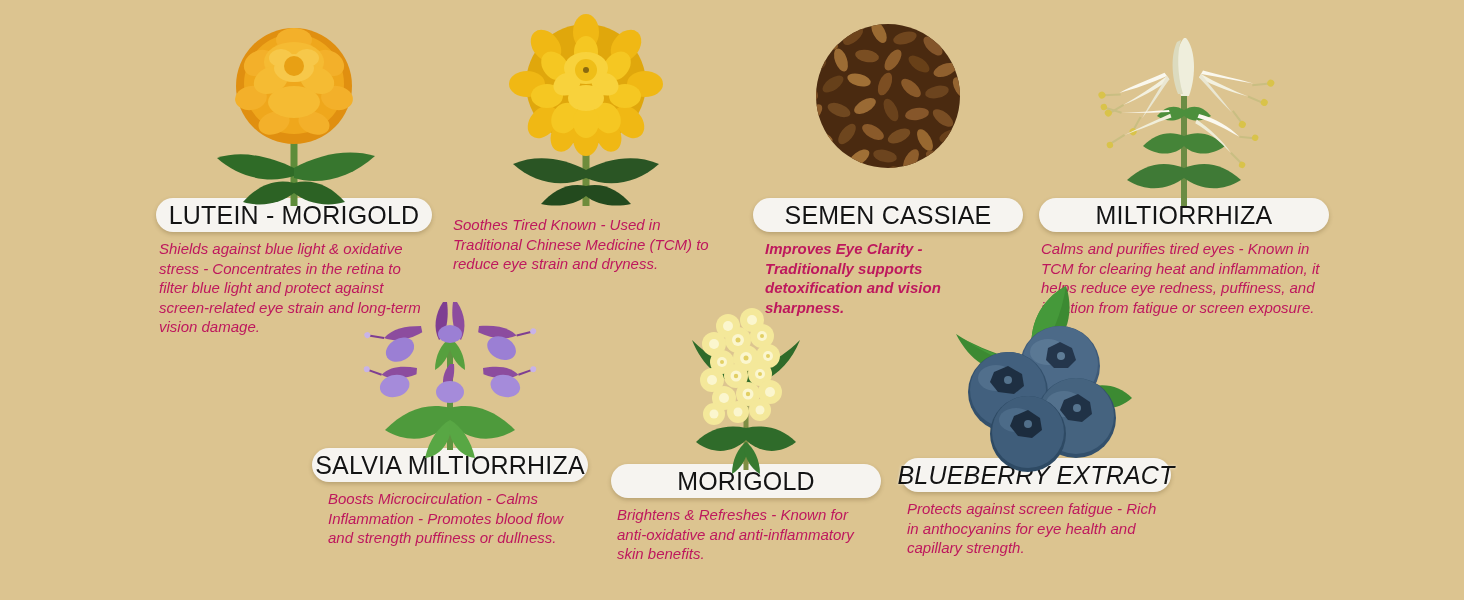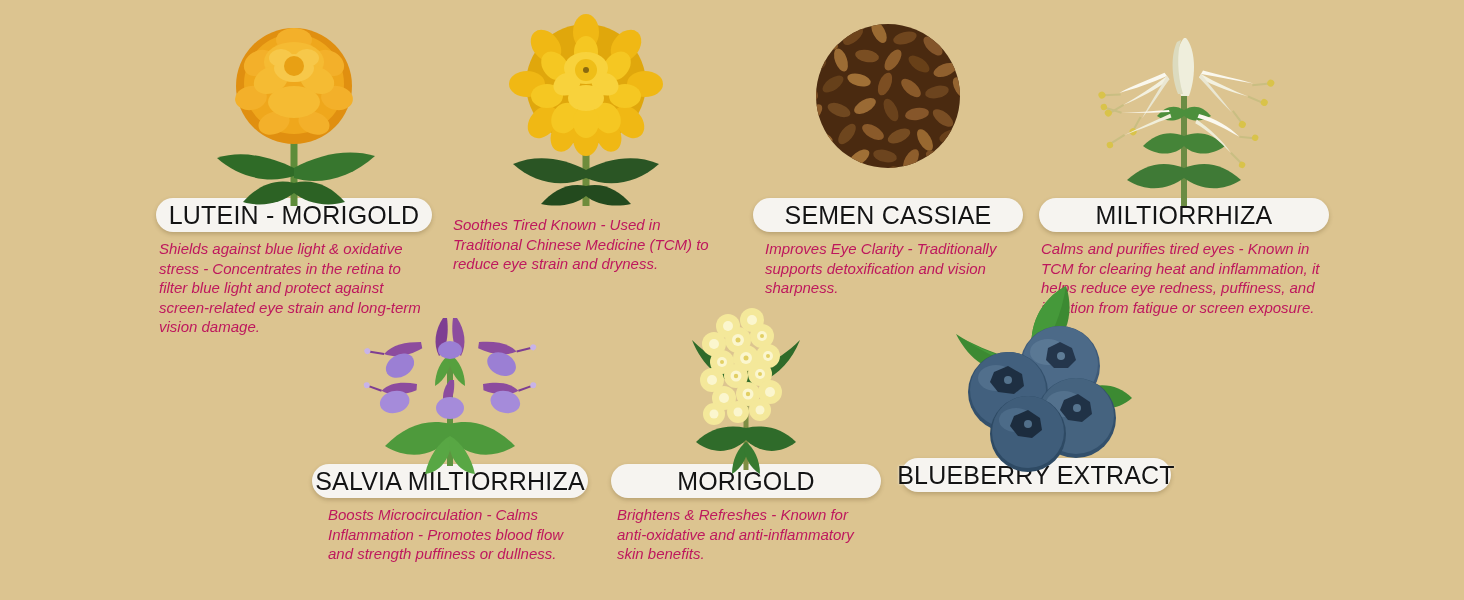--- a/index.html
+++ b/index.html
@@ -182,21 +182,21 @@
             <ellipse cx="78" cy="160" rx="12" ry="6" fill="#8A5A2A" transform="rotate(-20 78 160)"></ellipse>
             <ellipse cx="106" cy="158" rx="12" ry="6" fill="#70481F" transform="rotate(48 106 158)"></ellipse>
             <ellipse cx="52" cy="162" rx="12" ry="6" fill="#946430" transform="rotate(14 52 162)"></ellipse>
           </g>
         </g>
       </svg>
     </div>
     <div class="pill" style="width:270px; height:34px; margin-top:-10px;">
       <span class="pill-label">SEMEN CASSIAE</span>
     </div>
-    <div class="desc" style="width:246px;">Improves Eye Clarity - Traditionally supports detoxification and vision sharpness.</div>
+    <div class="desc" style="width:246px;font-weight:bold;">Improves Eye Clarity - Traditionally supports detoxification and vision sharpness.</div>
   </div>
 
   <div class="card" style="left:1038px; top:18px; width:292px;">
     <div class="art" style="height:190px;">
       <svg width="190" height="190" viewBox="0 0 190 190">
         <path d="M95 60 L95 188" stroke="#6B8C44" stroke-width="6" fill="none"></path>
         <path d="M95 150 C74 142 56 146 38 162 C60 176 82 170 95 160 Z" fill="#3F7A36"></path>
         <path d="M95 150 C116 142 134 146 152 162 C130 176 108 170 95 160 Z" fill="#3F7A36"></path>
         <path d="M95 118 C80 112 66 116 54 128 C70 140 88 136 95 128 Z" fill="#458438"></path>
         <path d="M95 118 C110 112 124 116 136 128 C120 140 102 136 95 128 Z" fill="#458438"></path>
@@ -242,21 +242,21 @@
           <circle cx="169" cy="127" r="3.2" fill="#D9C34A"></circle>
         </g>
       </svg>
     </div>
     <div class="pill" style="width:290px; height:34px; margin-top:-10px;">
       <span class="pill-label">MILTIORRHIZA</span>
     </div>
     <div class="desc" style="width:286px;">Calms and purifies tired eyes - Known in TCM for clearing heat and inflammation, it helps reduce eye redness, puffiness, and irritation from fatigue or screen exposure.</div>
   </div>
 
-  <div class="card" style="left:312px; top:296px; width:276px;">
+  <div class="card" style="left:312px; top:280px; width:276px;">
     <div class="art" style="height:176px;">
       <svg width="190" height="180" viewBox="0 0 190 180">
         <path d="M95 60 L95 170" stroke="#5E9440" stroke-width="6" fill="none"></path>
         <path d="M95 128 C72 122 50 130 30 150 C56 166 82 158 95 142 Z" fill="#4E9A3C"></path>
         <path d="M95 128 C118 122 140 130 160 150 C134 166 108 158 95 142 Z" fill="#4E9A3C"></path>
         <path d="M95 140 C84 146 74 160 70 178 C86 176 94 162 96 150 Z" fill="#58A744"></path>
         <path d="M95 140 C106 146 116 160 120 178 C104 176 96 162 94 150 Z" fill="#58A744"></path>
         <path d="M95 58 C86 64 80 76 80 90 C90 84 96 72 97 60 Z" fill="#56A03E"></path>
         <path d="M95 58 C104 64 110 76 110 90 C100 84 94 72 93 60 Z" fill="#56A03E"></path>
 
@@ -407,18 +407,19 @@
         </g>
         <g>
           <circle cx="92" cy="152" r="38" fill="#2E4A64"></circle>
           <circle cx="92" cy="150" r="36" fill="#3F5D7A"></circle>
           <ellipse cx="80" cy="138" rx="17" ry="12" fill="#5E7C98" opacity=".45"></ellipse>
           <path d="M78 134 L92 128 L104 136 L106 148 L96 156 L82 154 L74 144 Z" fill="#1C2C3E"></path>
           <circle cx="92" cy="142" r="4" fill="#516F8A"></circle>
         </g>
       </svg>
     </div>
-    <div class="pill" style="width:270px; height:34px; margin-top:-14px;">
+    <div class="pill" style="width:270px; height:34px; margin-top:-14px;font-style:italic;">
       <span class="pill-label">BLUEBERRY EXTRACT</span>
     </div>
+    <div class="desc" style="width:258px;">Protects against screen fatigue  - Rich in anthocyanins for eye health and capillary strength.</div>
   </div>
 
 </div>
 
 </body></html>

